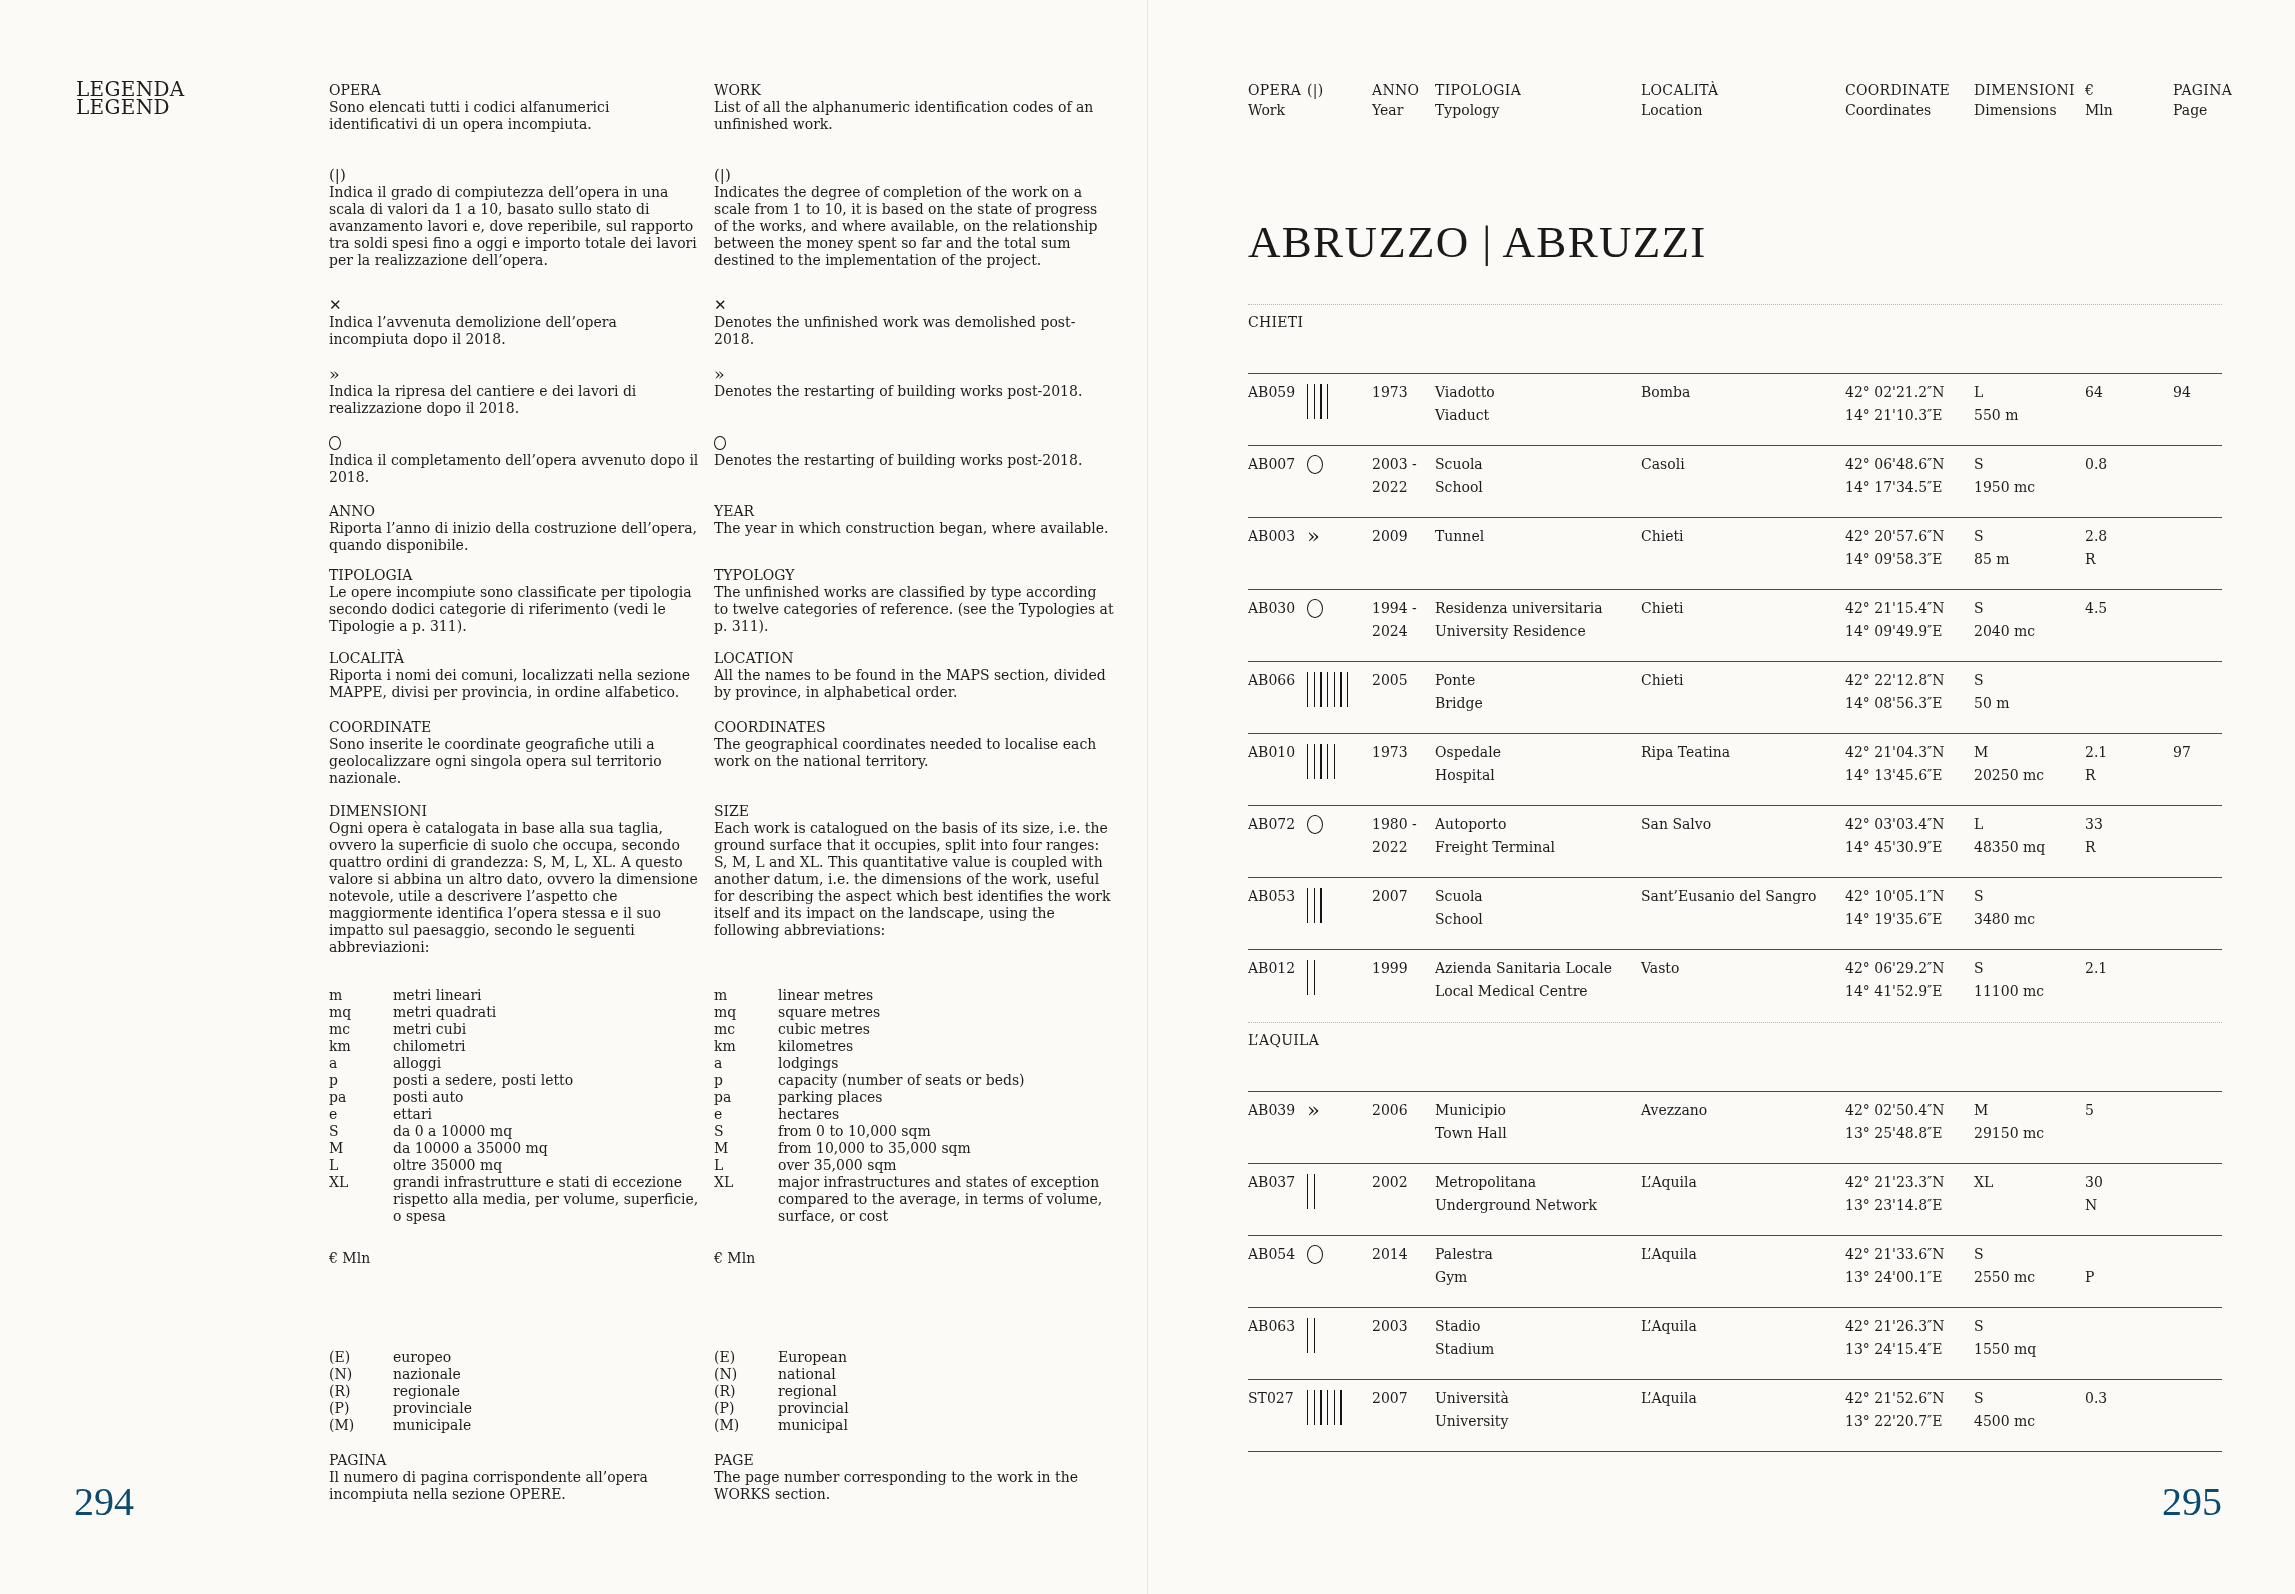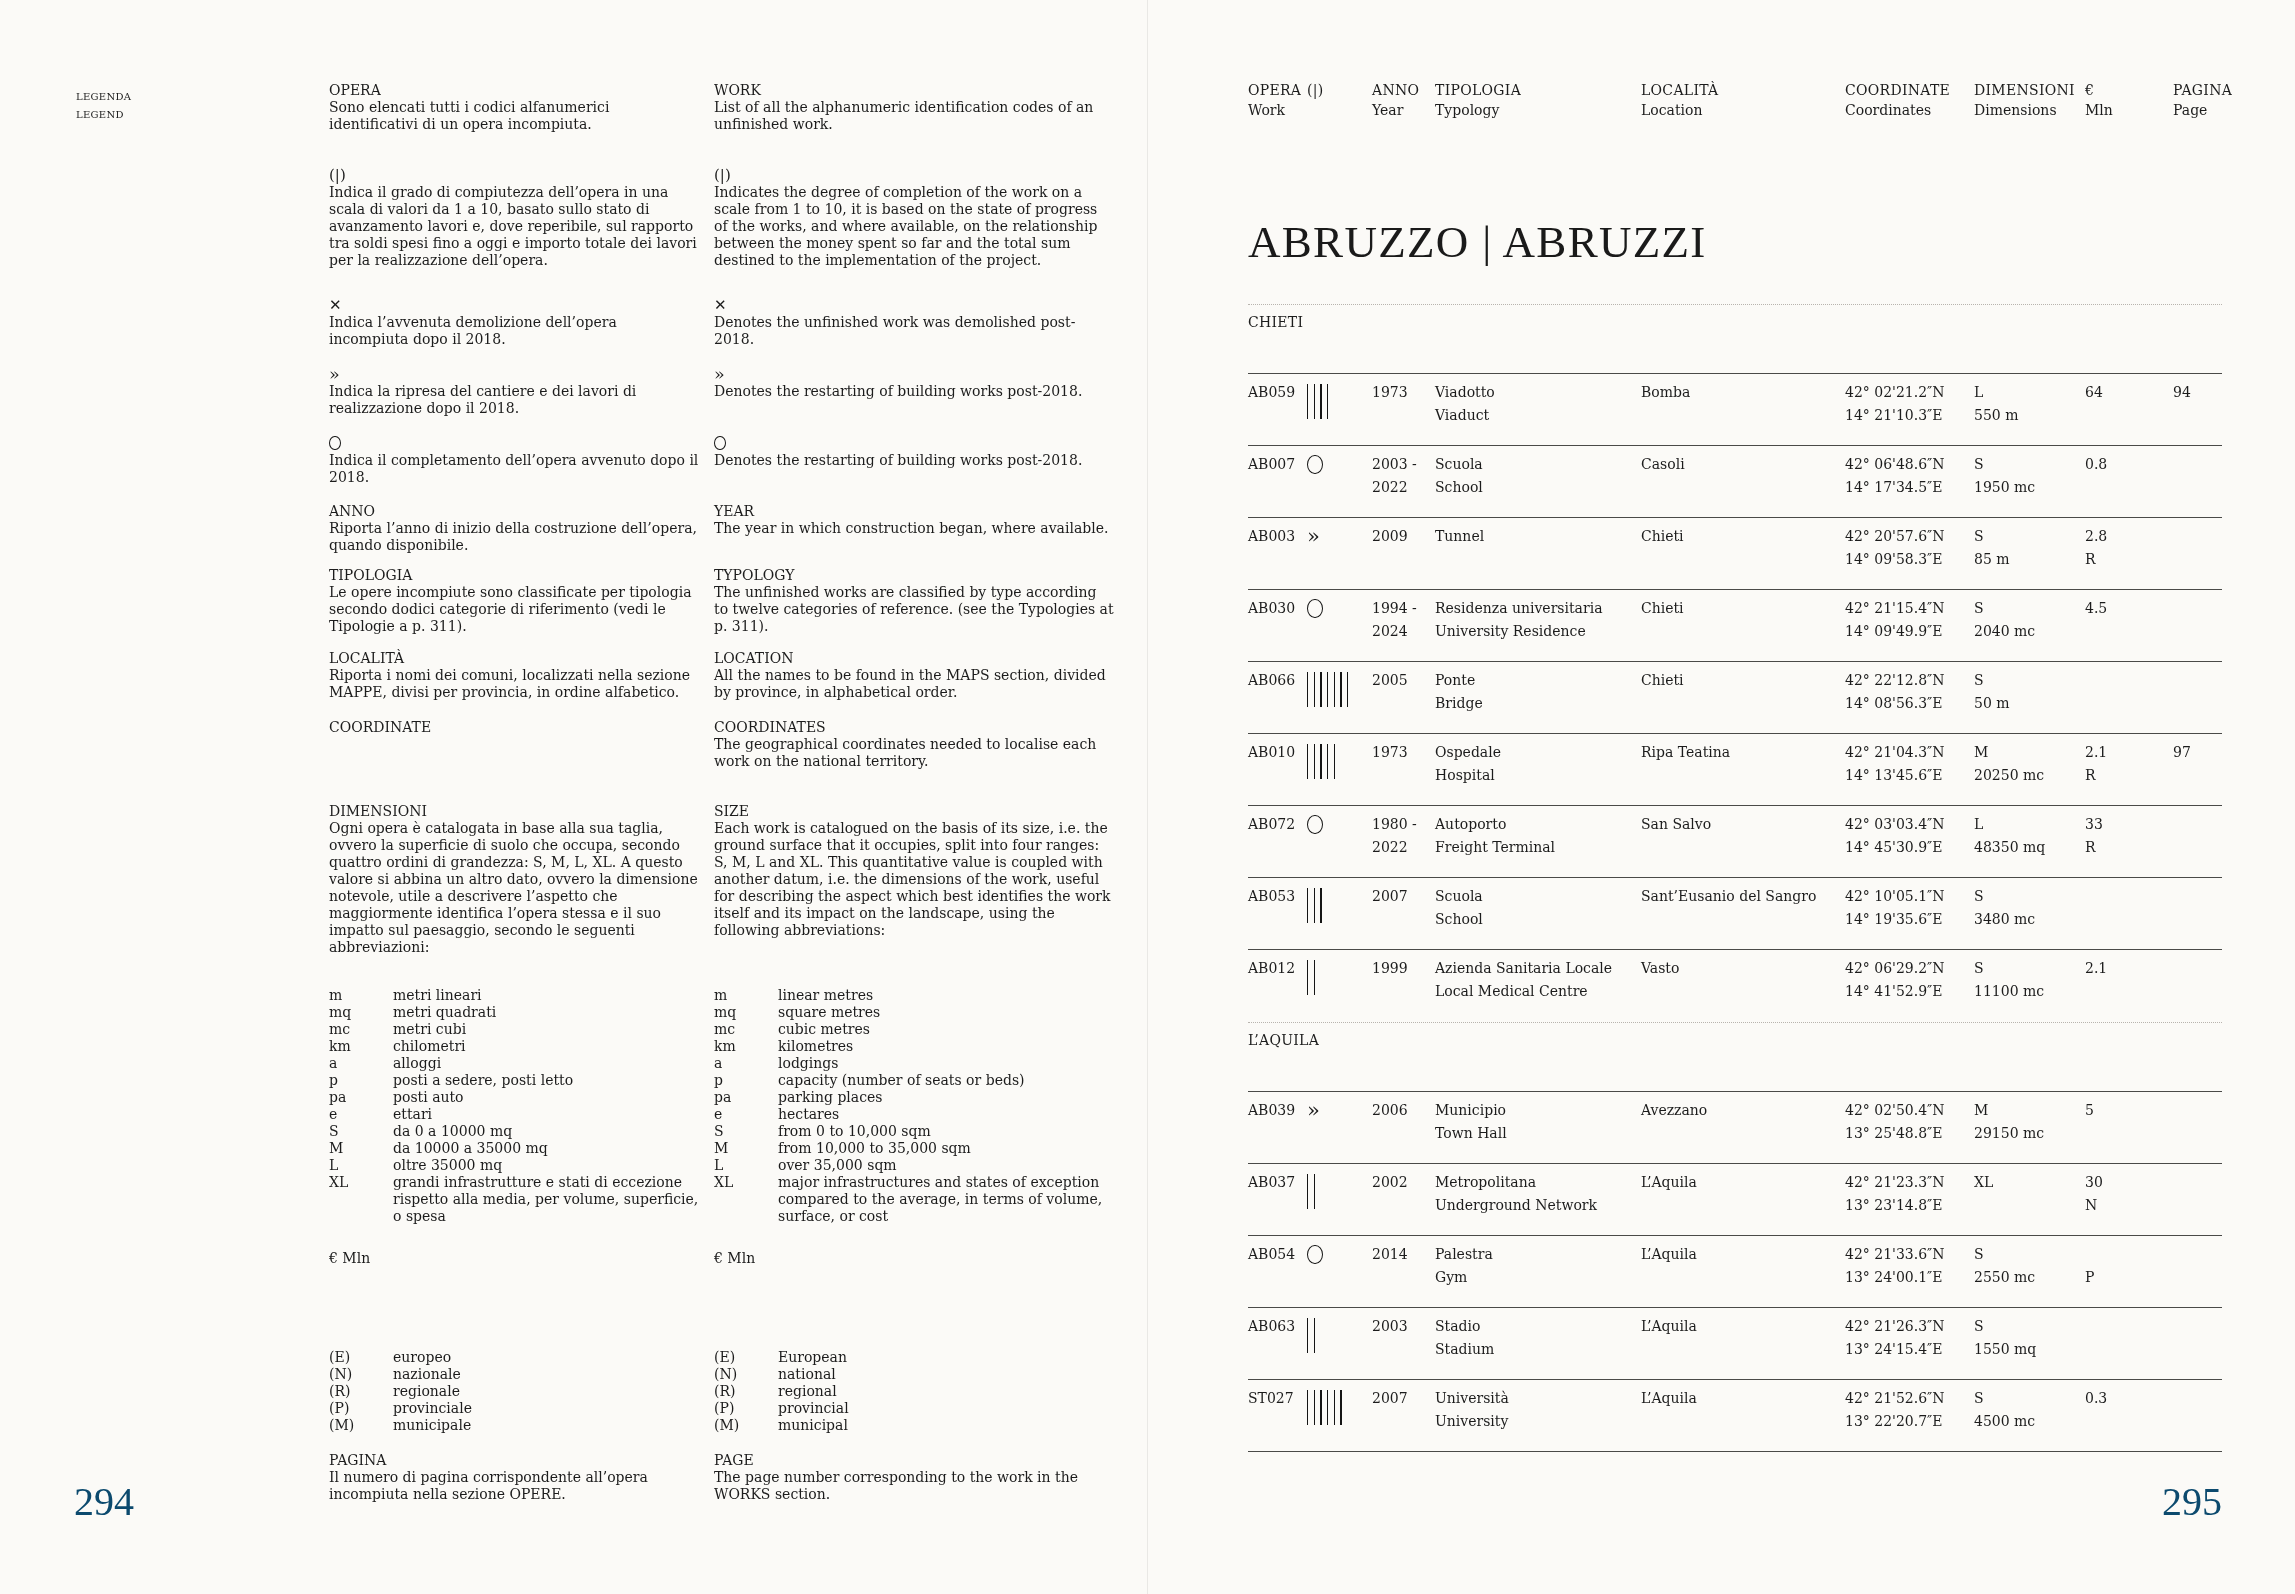--- a/index.html
+++ b/index.html
@@ -8,21 +8,21 @@
     background:#fbfaf7;color:#1c1c1c;
     font-family:"DejaVu Serif", serif;
     -webkit-font-smoothing:antialiased;
   }
   .page{position:absolute;top:0;height:1594px;}
   .page.left{left:0;width:1147px;}
   .page.right{left:1147px;width:1148px;}
   .gutter{position:absolute;top:0;left:1147px;width:0.7px;height:1594px;background:rgba(0,0,0,0.07);}
 
   
-  .legend-head{position:absolute;left:76px;top:88px;font-size:10px;line-height:17.5px;letter-spacing:0.3px;}
+  .legend-head{position:absolute;left:76px;top:81px;font-size:20px;line-height:17.5px;letter-spacing:0.3px;}
   .sec{position:absolute;left:0;width:1147px;}
   .col{position:absolute;top:0;}
   .col-it{left:329px;width:370px;}
   .col-en{left:714px;width:400px;}
   .sec-title{font-size:14px;line-height:17px;}
   .sec-body{font-size:14px;line-height:17px;}
   .sym{font-size:15px;line-height:17px;height:17px;}
   .sym.chev-sym{font-size:17.5px;}
   .ring-sm{display:inline-block;width:11.5px;height:14px;border:1.3px solid #161616;border-radius:50%;box-sizing:border-box;margin-top:1.3px;}
   .kv-row{position:relative;font-size:14px;line-height:17px;}
@@ -143,20 +143,21 @@
             <div class="sec-body">Riporta i nomi dei comuni, localizzati nella sezione MAPPE, divisi per provincia, in ordine alfabetico.</div>
           </div>
           <div class="col col-en">
             <div class="sec-title">LOCATION</div>
             <div class="sec-body">All the names to be found in the MAPS section, divided by province, in alphabetical order.</div>
           </div>
         </div>
         <div class="sec" style="top: 719px;">
           <div class="col col-it">
             <div class="sec-title">COORDINATE</div>
+            <div class="sec-body">Sono inserite le coordinate geografiche utili a geolocalizzare ogni singola opera sul territorio nazionale.</div>
           </div>
           <div class="col col-en">
             <div class="sec-title">COORDINATES</div>
             <div class="sec-body">The geographical coordinates needed to localise each work on the national territory.</div>
           </div>
         </div>
         <div class="sec" style="top: 803px;">
           <div class="col col-it">
             <div class="sec-title">DIMENSIONI</div>
             <div class="sec-body">Ogni opera è catalogata in base alla sua taglia, ovvero la superficie di suolo che occupa, secondo quattro ordini di grandezza: S, M, L, XL. A questo valore si abbina un altro dato, ovvero la dimensione notevole, utile a descrivere l’aspetto che maggiormente identifica l’opera stessa e il suo impatto sul paesaggio, secondo le seguenti abbreviazioni:</div>

